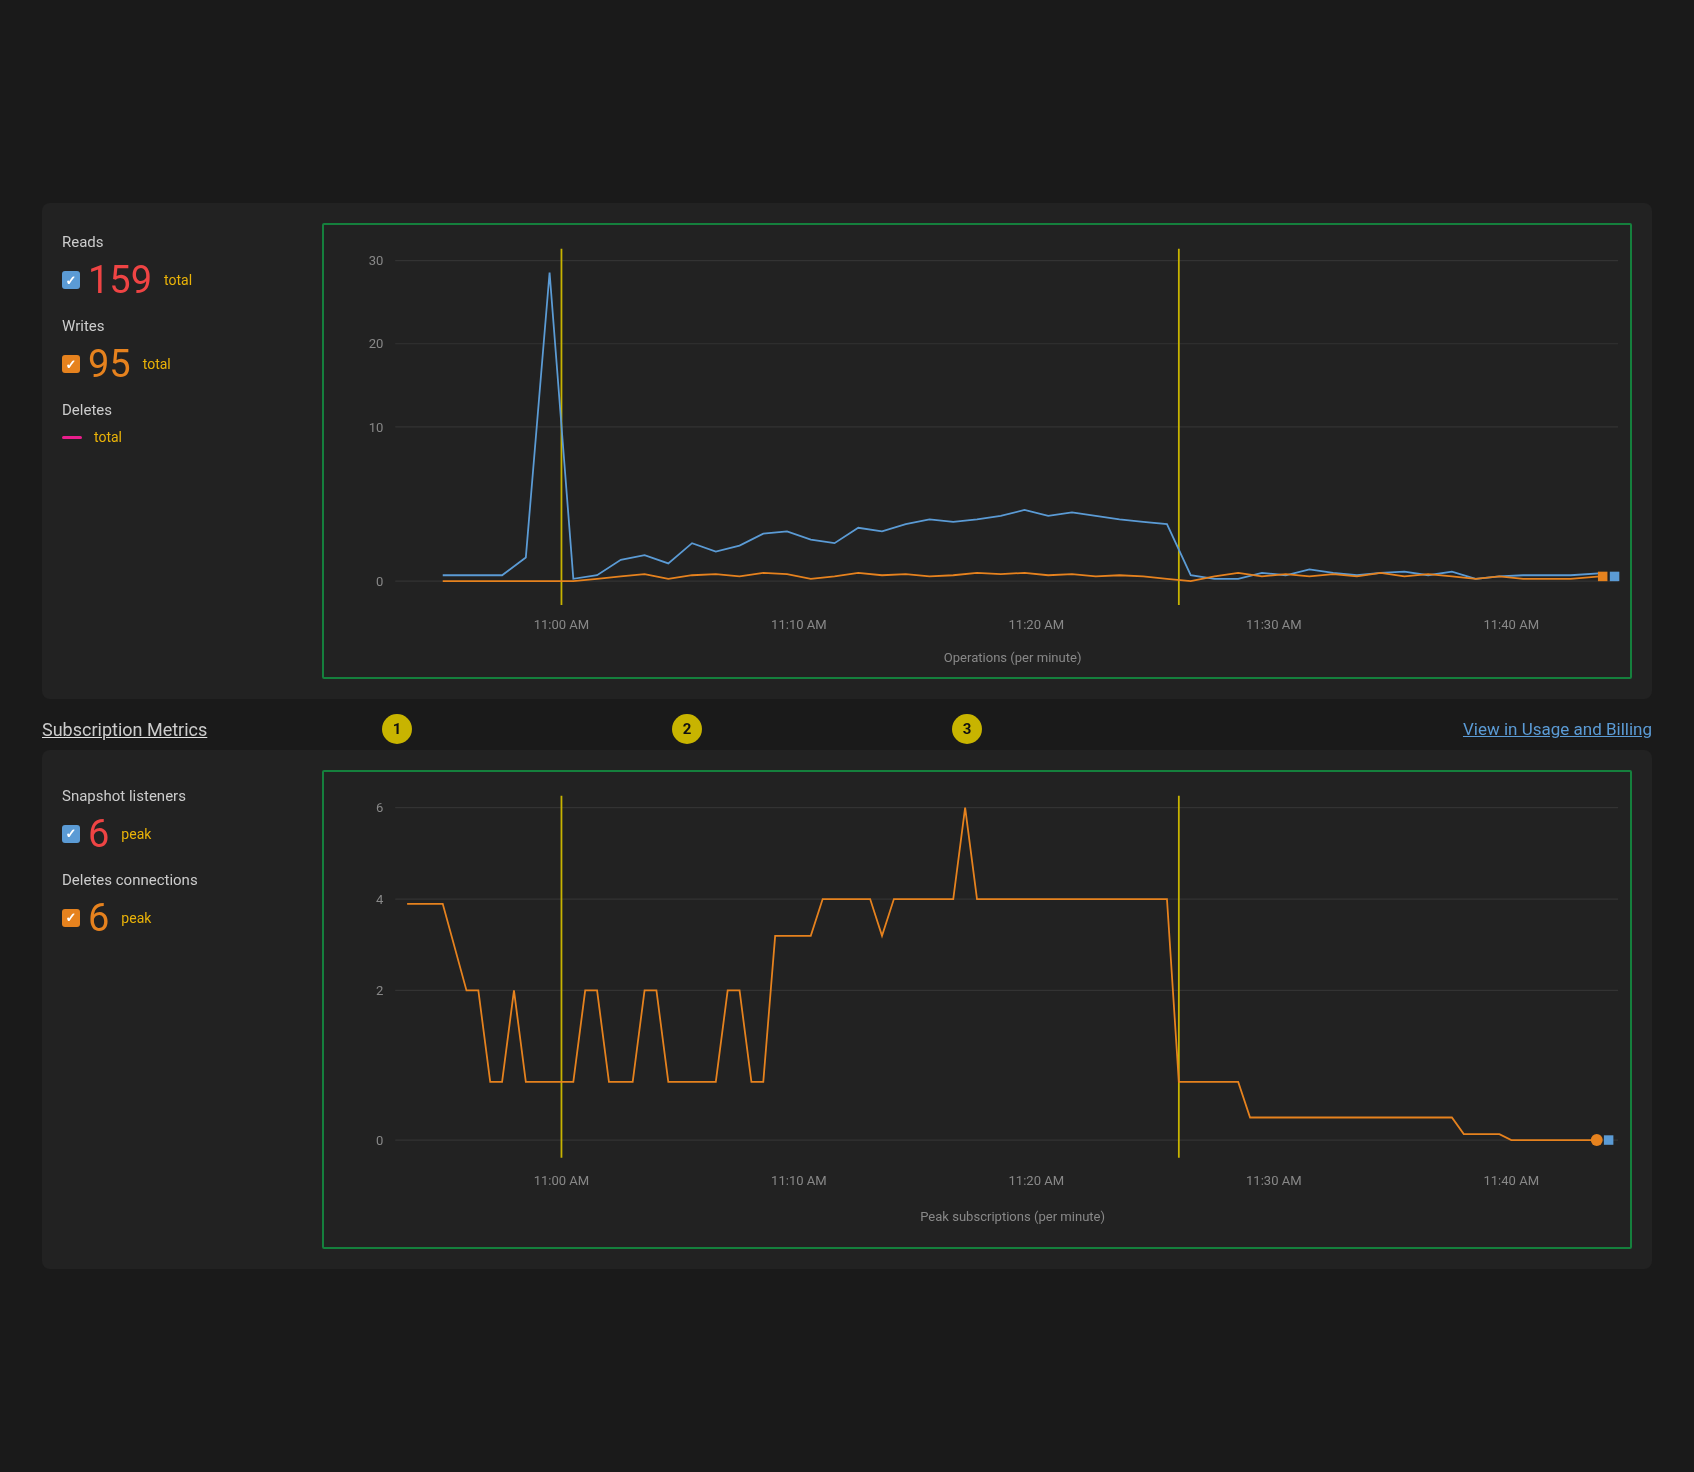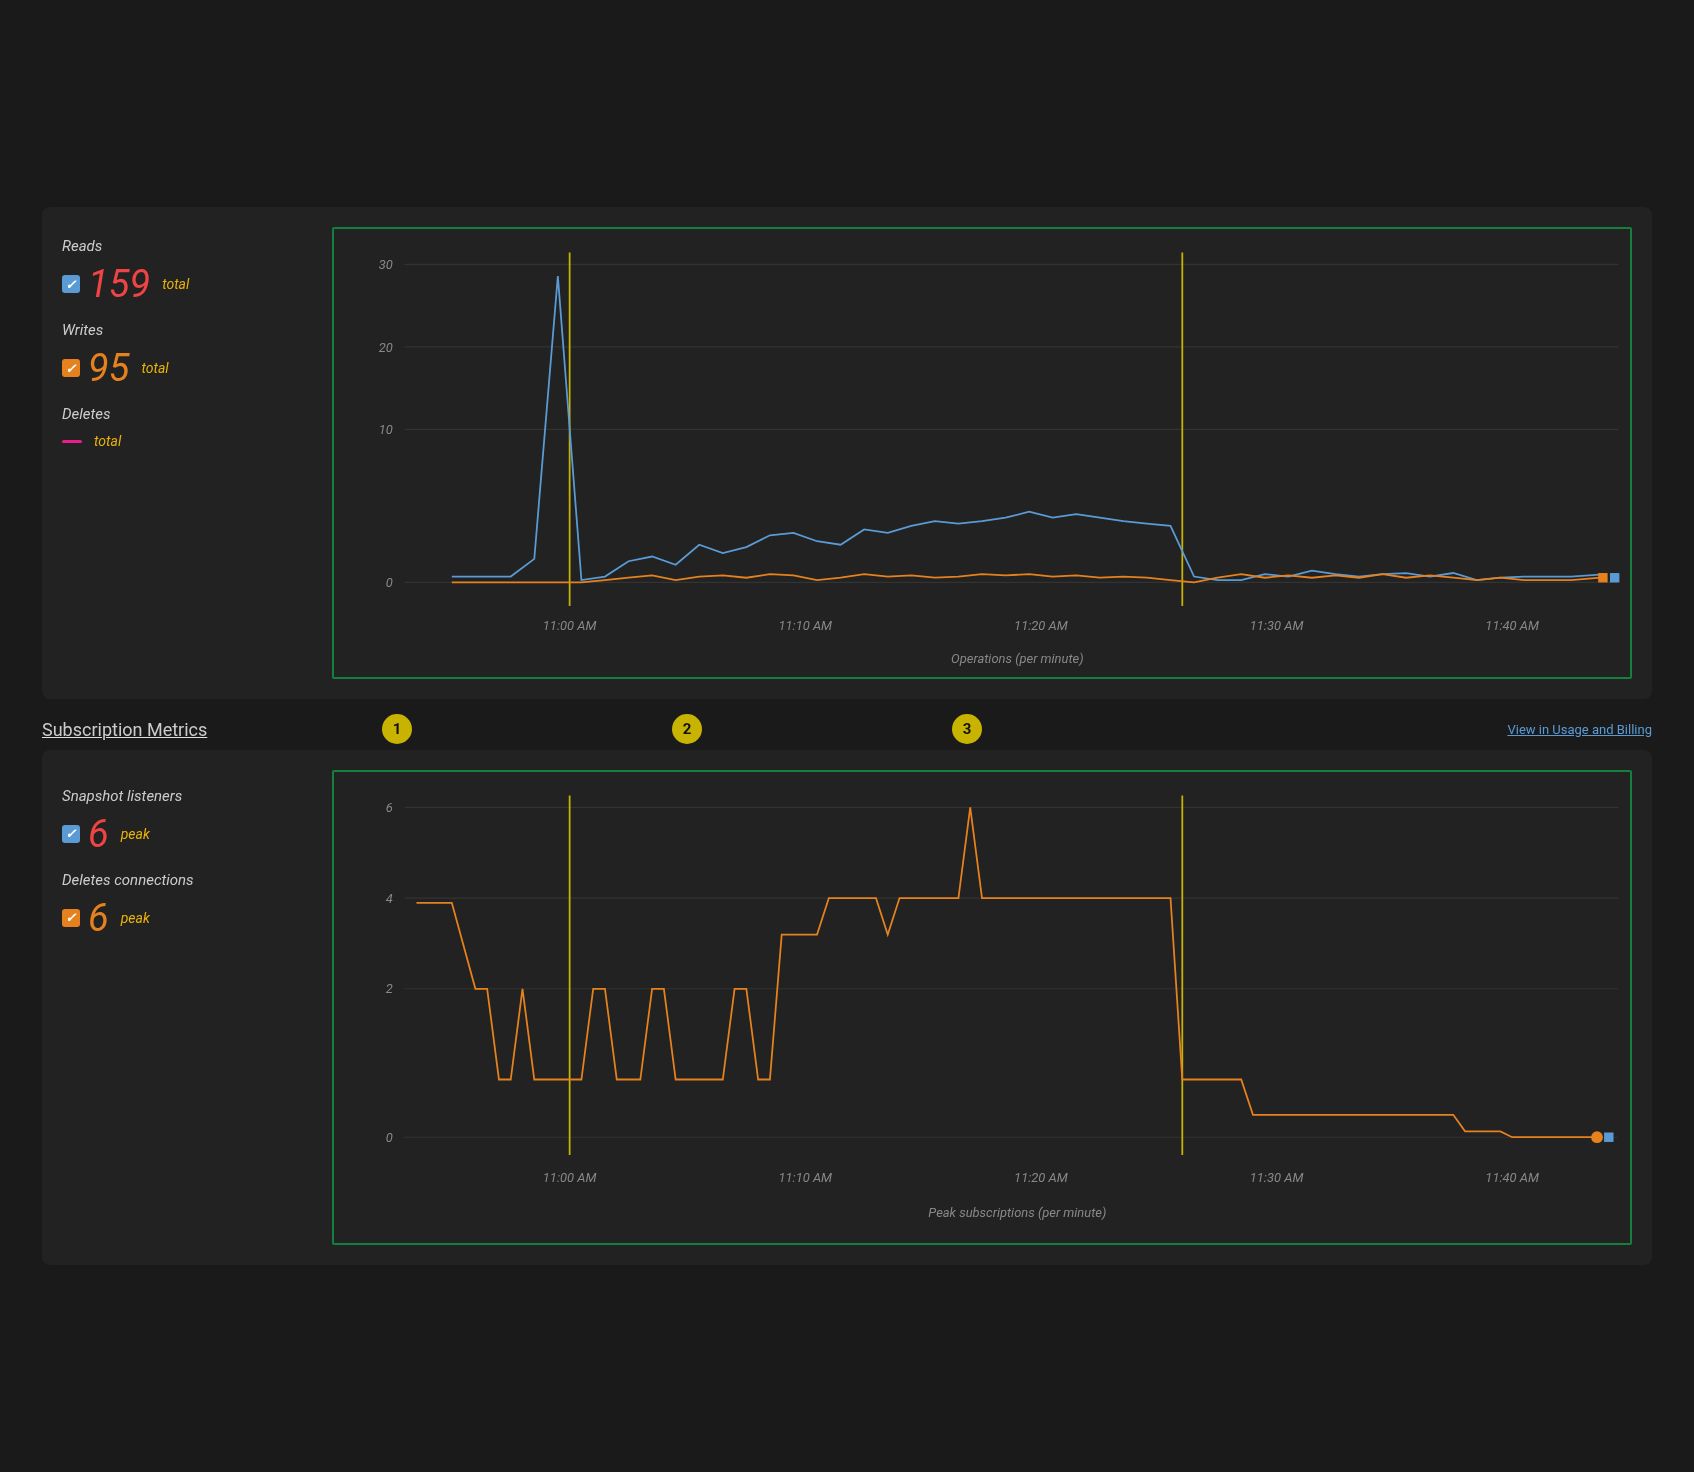--- a/index.html
+++ b/index.html
@@ -19,22 +19,21 @@
       background: #1a1a1a;
     }
     .section-card {
       background: #222222;
       border-radius: 8px;
       padding: 20px;
       margin-bottom: 0;
     }
     .card-inner {
       display: flex;
-      gap: 10px;
-      font-style: italic;
+      gap: 0;
     }
     .legend-panel {
       width: 260px;
       flex-shrink: 0;
       padding-right: 20px;
       padding-top: 10px;
     }
     .chart-area {
       flex: 1;
       position: relative;
@@ -124,21 +123,21 @@
       font-weight: bold;
       display: flex;
       align-items: center;
       justify-content: center;
       position: absolute;
     }
     .view-link {
       position: absolute;
       right: 0;
       color: #5b9bd5;
-      font-size: 13px;
+      font-size: 17px;
       text-decoration: underline;
       cursor: pointer;
     }
     svg.chart-svg {
       display: block;
       width: 100%;
     }
     .grid-line {
       stroke: #333;
       stroke-width: 1;

